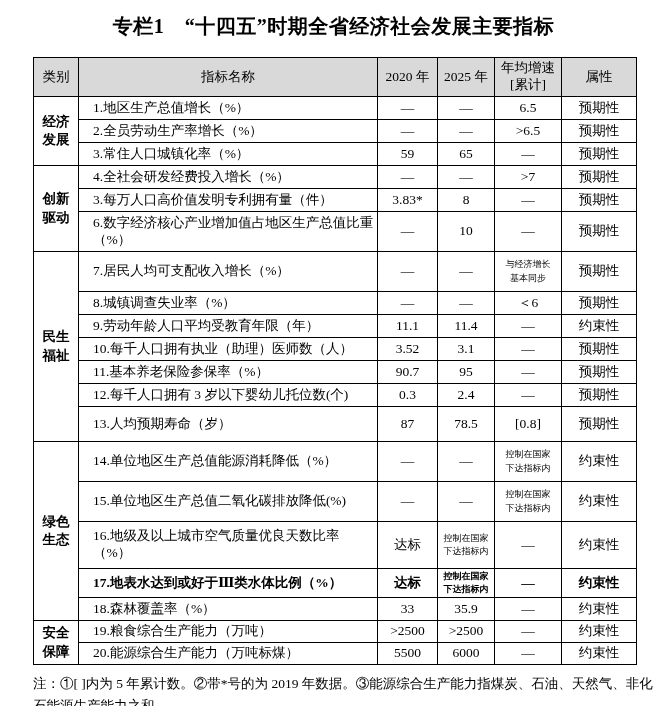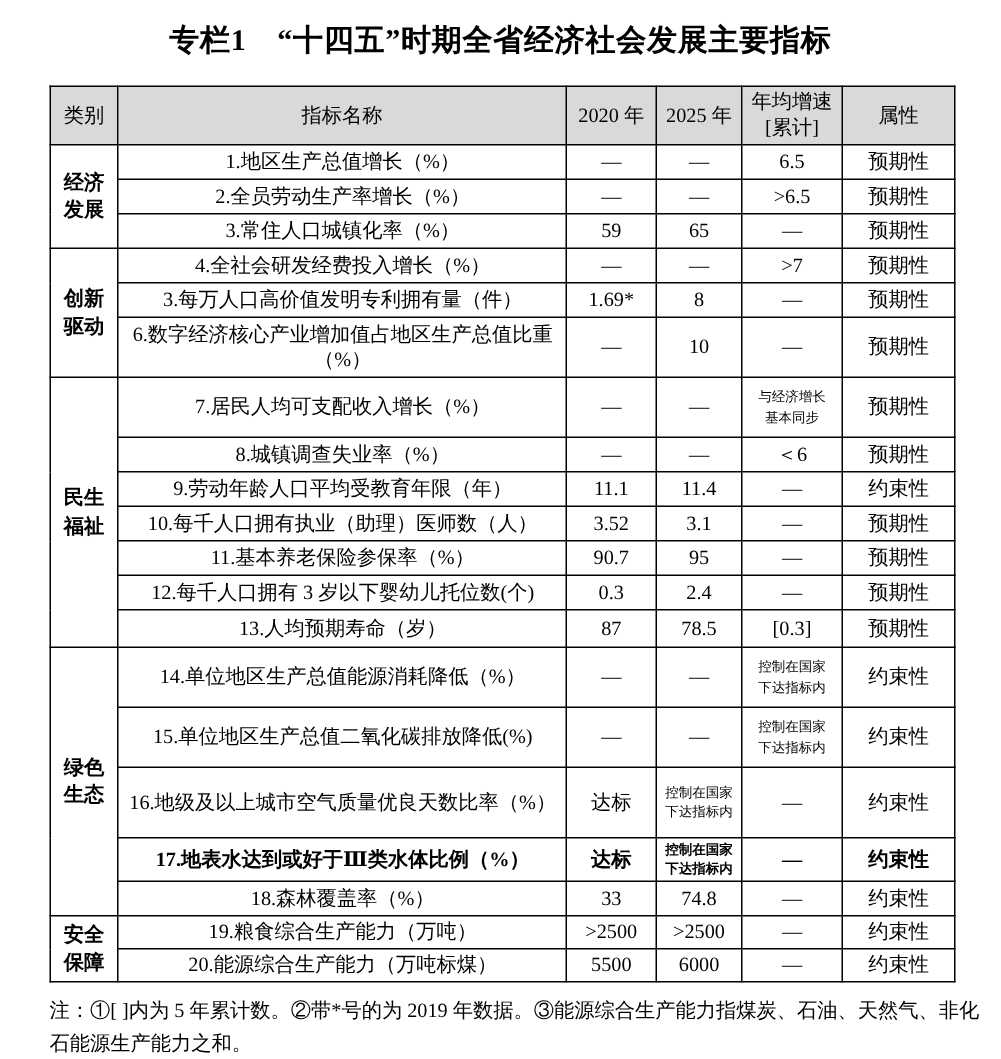--- a/index.html
+++ b/index.html
@@ -32,36 +32,36 @@
     vertical-align: middle;
     white-space: pre-line;
     overflow: hidden;
   }
   thead th {
     background: #d9d9d9;
     font-weight: normal;
     height: 39px;
   }
   td.name {
-    text-align: center;
-    padding-left: 2px;
+    text-align: left;
+    padding-left: 14px;
     padding-right: 1px;
   }
   td.cat {
     text-align: center;
     line-height: 1.35;
     font-weight: bold;
   }
   td.small {
     font-size: 9px;
     line-height: 1.5;
     padding: 0 1px;
   }
   tr.h23 { height: 23px; }
-  tr.h25 { height: 25px; }
+  tr.h25 { height: 35px; }
   tr.h40 { height: 40px; }
   tr.h43 { height: 29px; font-weight: bold; }
   tr.h47 { height: 47px; }
   tr.h22 { height: 22px; }
   .note {
     margin: 8px 0 0 33px;
     width: 628px;
     font-size: 13.5px;
     line-height: 1.6;
   }
@@ -121,21 +121,21 @@
       <td class="cat" rowspan="3">创新
 驱动</td>
       <td class="name">4.全社会研发经费投入增长（%）</td>
       <td>—</td>
       <td>—</td>
       <td>&gt;7</td>
       <td>预期性</td>
     </tr>
     <tr class="h23">
       <td class="name">3.每万人口高价值发明专利拥有量（件）</td>
-      <td>1.69*</td>
+      <td>3.83*</td>
       <td>8</td>
       <td>—</td>
       <td>预期性</td>
     </tr>
     <tr class="h40">
       <td class="name">6.数字经济核心产业增加值占地区生产总值比重（%）</td>
       <td>—</td>
       <td>10</td>
       <td>—</td>
       <td>预期性</td>
@@ -183,21 +183,21 @@
       <td class="name">12.每千人口拥有 3 岁以下婴幼儿托位数(个)</td>
       <td>0.3</td>
       <td>2.4</td>
       <td>—</td>
       <td>预期性</td>
     </tr>
     <tr class="h25">
       <td class="name">13.人均预期寿命（岁）</td>
       <td>87</td>
       <td>78.5</td>
-      <td>[0.3]</td>
+      <td>[0.8]</td>
       <td>预期性</td>
     </tr>
 
     <tr class="h40">
       <td class="cat" rowspan="5">绿色
 生态</td>
       <td class="name">14.单位地区生产总值能源消耗降低（%）</td>
       <td>—</td>
       <td>—</td>
       <td class="small">控制在国家
@@ -224,21 +224,21 @@
       <td class="name">17.地表水达到或好于Ⅲ类水体比例（%）</td>
       <td>达标</td>
       <td class="small">控制在国家
 下达指标内</td>
       <td>—</td>
       <td>约束性</td>
     </tr>
     <tr class="h23">
       <td class="name">18.森林覆盖率（%）</td>
       <td>33</td>
-      <td>74.8</td>
+      <td>35.9</td>
       <td>—</td>
       <td>约束性</td>
     </tr>
 
     <tr class="h22">
       <td class="cat" rowspan="2">安全
 保障</td>
       <td class="name">19.粮食综合生产能力（万吨）</td>
       <td>&gt;2500</td>
       <td>&gt;2500</td>

